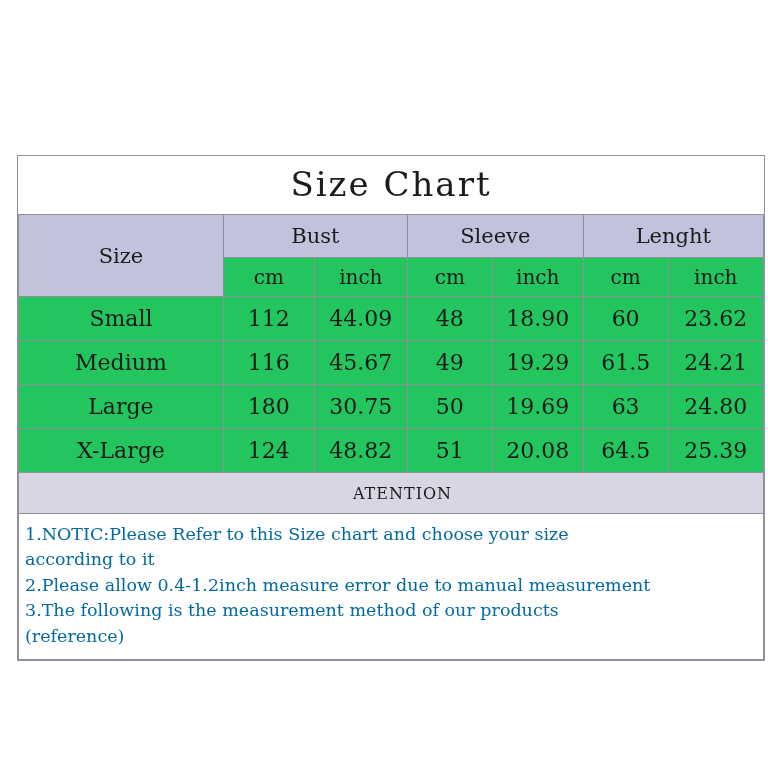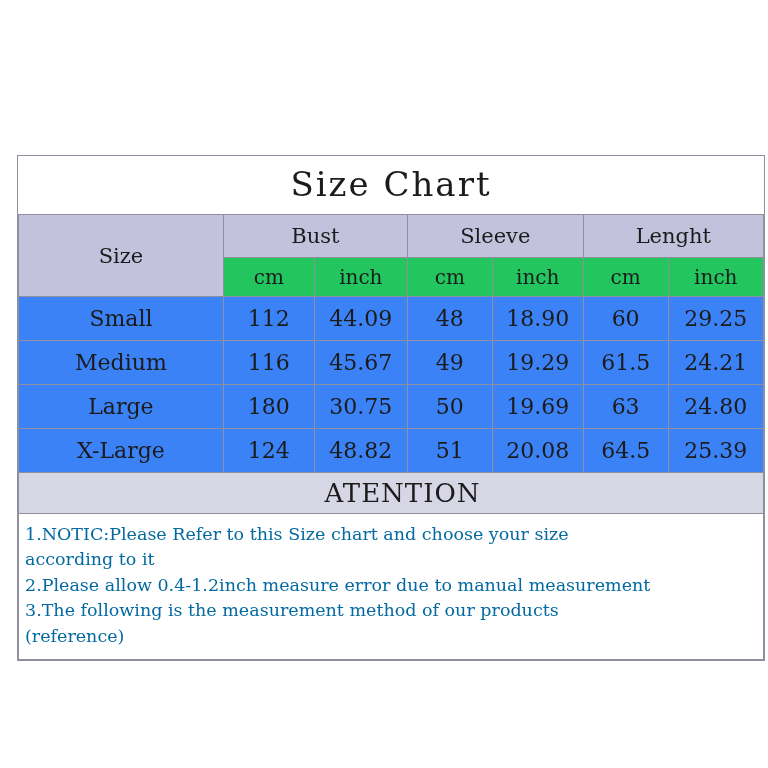--- a/index.html
+++ b/index.html
@@ -66,32 +66,32 @@
     margin-left: 46px;
   }
   .hdr.unit {
     background: #22c55e;
     font-size: 20px;
     height: 36px;
   }
 
   
   .data-row td {
-    background: #3b82f6;
+    background: #22c55e;
     font-size: 22px;
     height: 41px;
   }
   .data-row td.label {
     font-size: 22px;
   }
 
   
   .attention {
     background: #d6d6e4;
-    font-size: 26px;
+    font-size: 16px;
     height: 38px;
     letter-spacing: 1px;
     padding-left: 24px;
   }
 
   .notes-cell {
     background: #ffffff;
     padding: 8px 6px 10px 6px;
     text-align: left !important;
     border: 1px solid #8f8f9e;
@@ -138,21 +138,21 @@
           <td class="hdr unit">inch</td>
         </tr>
 
         <tr class="data-row">
           <td class="label">Small</td>
           <td>112</td>
           <td>44.09</td>
           <td>48</td>
           <td>18.90</td>
           <td>60</td>
-          <td>29.25</td>
+          <td>23.62</td>
         </tr>
 
         <tr class="data-row">
           <td class="label">Medium</td>
           <td>116</td>
           <td>45.67</td>
           <td>49</td>
           <td>19.29</td>
           <td>61.5</td>
           <td>24.21</td>

